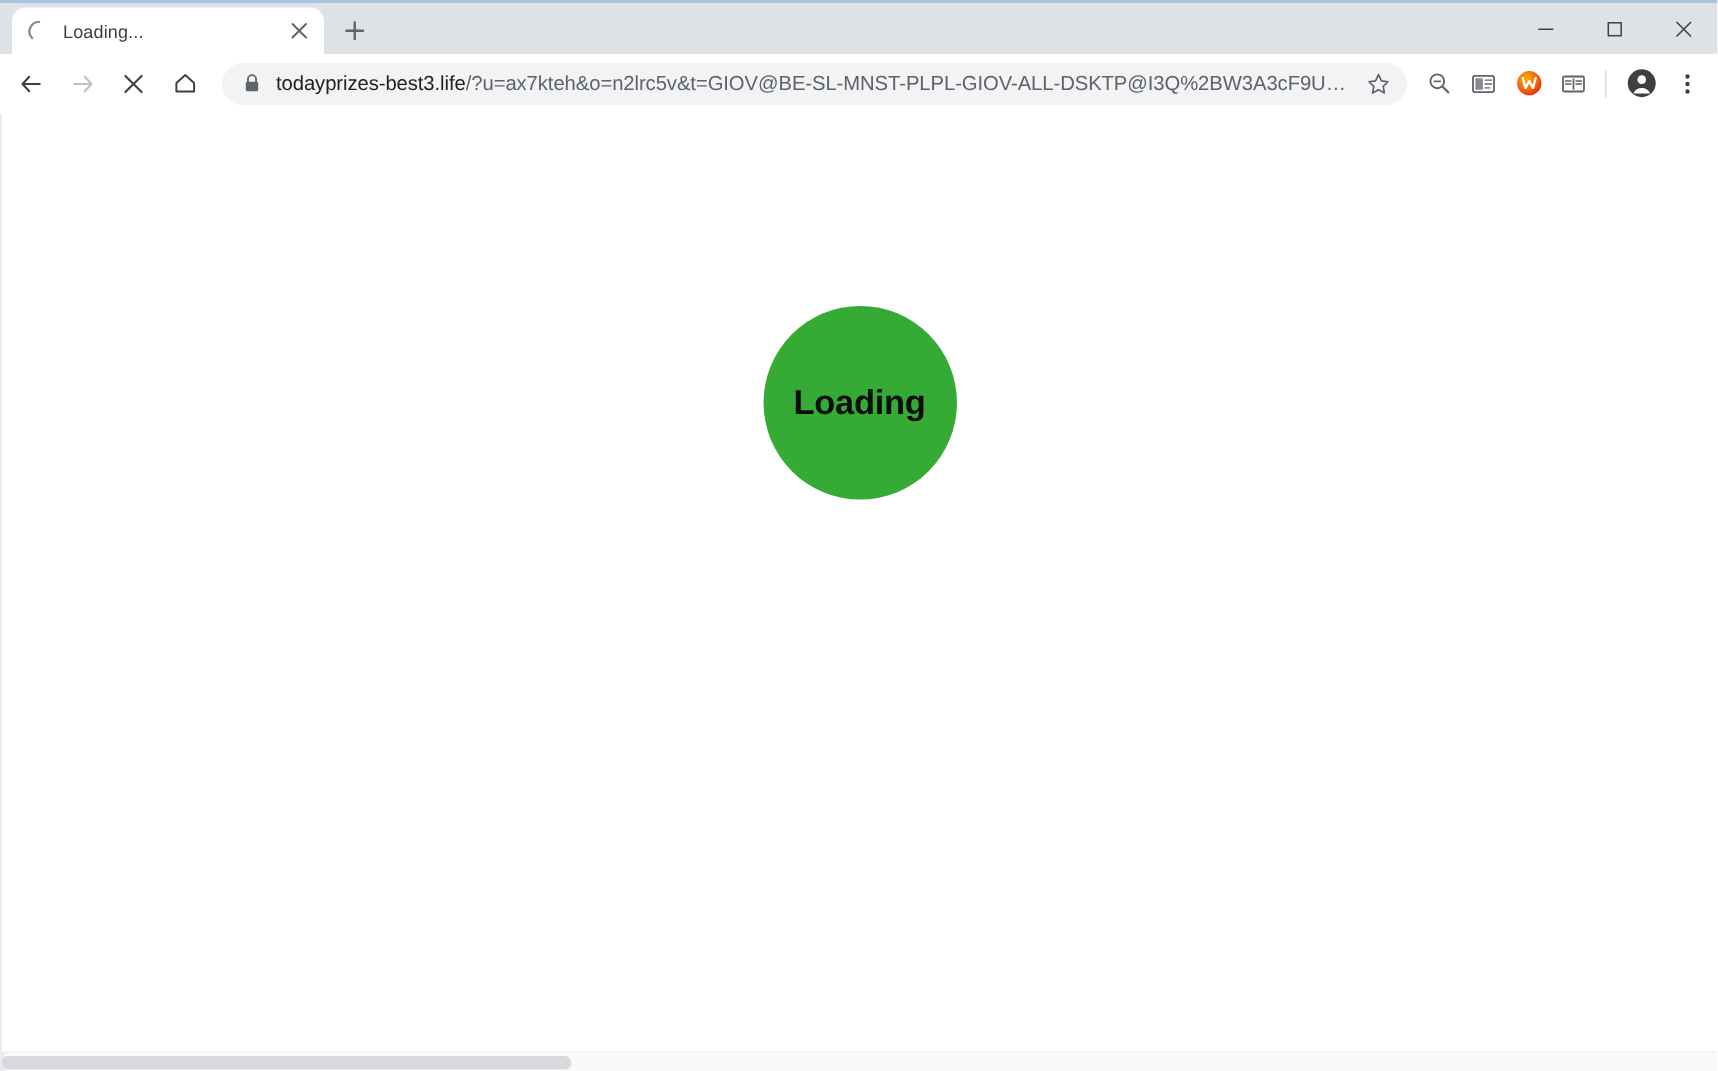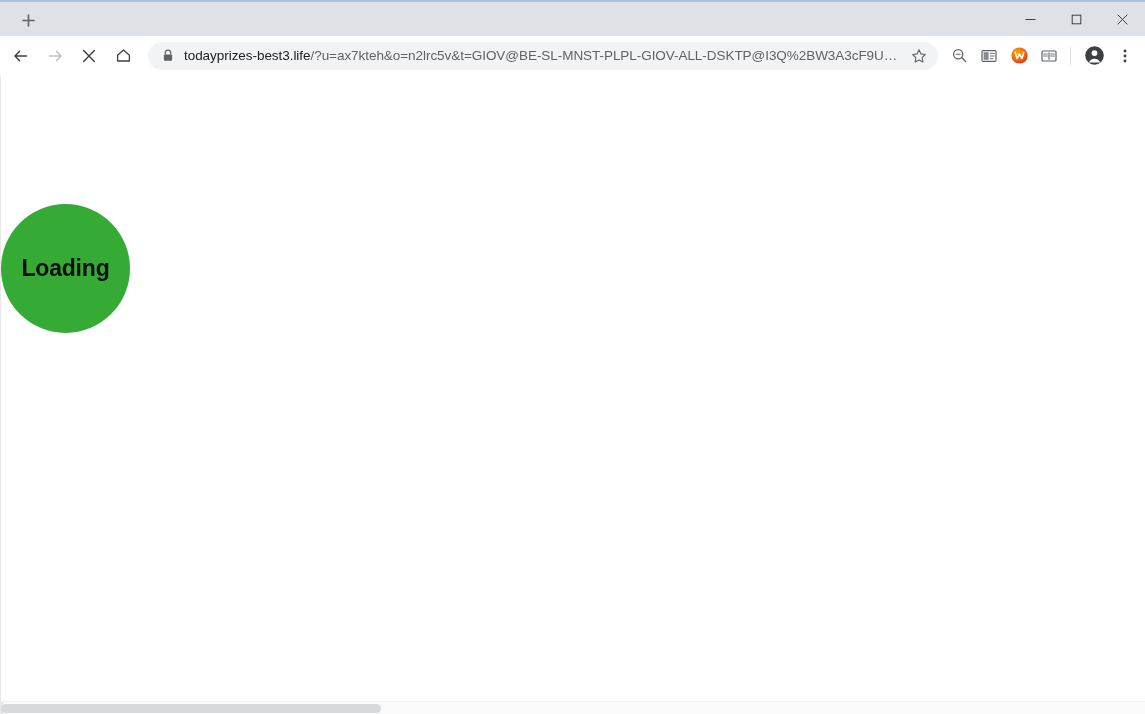--- a/index.html
+++ b/index.html
@@ -230,20 +230,21 @@
     position: relative;
     background: #ffffff;
     border-left: 1px solid #e8e8e8;
     overflow: hidden;
   }
 
   .page-content {
     position: absolute;
     inset: 0;
     display: flex;
+    justify-content: center;
     padding-top: 128px;
   }
 
   .loading-circle {
     width: 129px;
     height: 129px;
     border-radius: 50%;
     background: #35ab35;
     display: flex;
     align-items: center;
@@ -288,20 +289,33 @@
 </style>
 </head>
 <body>
 
 <div class="browser-window">
 
   <div class="titlebar">
 
     <div class="tabstrip">
 
+      <div class="tab">
+        <span class="tab-spinner">
+          <svg width="16" height="16" viewBox="0 0 16 16">
+            <path d="M8 1.6 A6.4 6.4 0 0 0 3.4 12.4" fill="none" stroke="#8a8f95" stroke-width="1.6" stroke-linecap="round"></path>
+          </svg>
+        </span>
+        <span class="tab-title">Loading...</span>
+        <span class="tab-close">
+          <svg width="11" height="11" viewBox="0 0 11 11">
+            <path d="M1 1 L10 10 M10 1 L1 10" stroke="#5f6368" stroke-width="1.3" stroke-linecap="round"></path>
+          </svg>
+        </span>
+      </div>
 
       <div class="new-tab-btn">
         <svg width="13" height="13" viewBox="0 0 13 13">
           <path d="M6.5 1 L6.5 12 M1 6.5 L12 6.5" stroke="#5f6368" stroke-width="1.6" stroke-linecap="round"></path>
         </svg>
       </div>
     </div>
 
     <div class="window-controls">
       <div class="win-btn">

